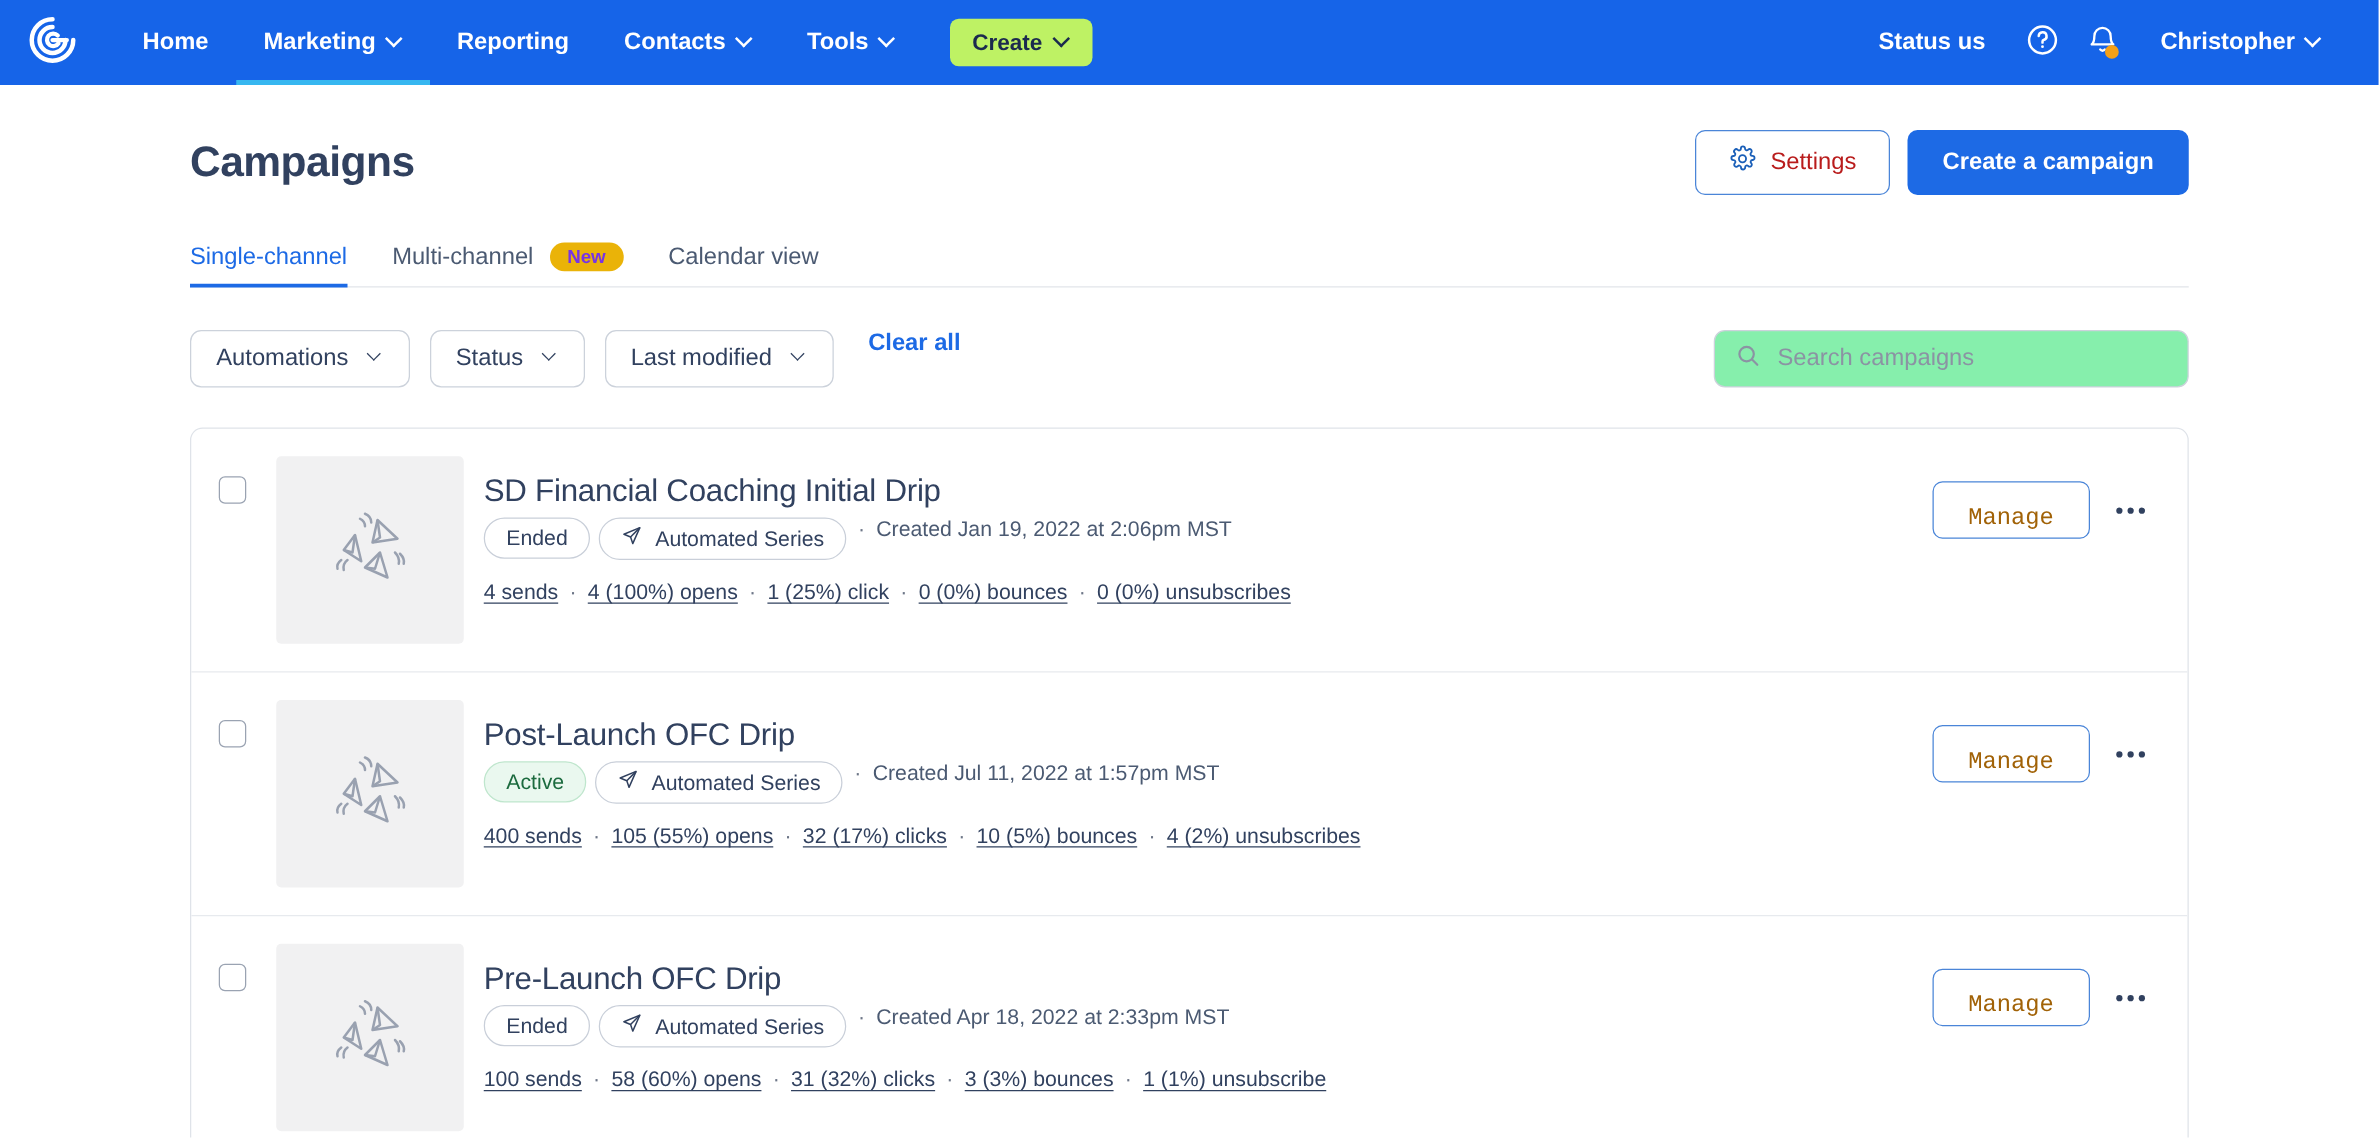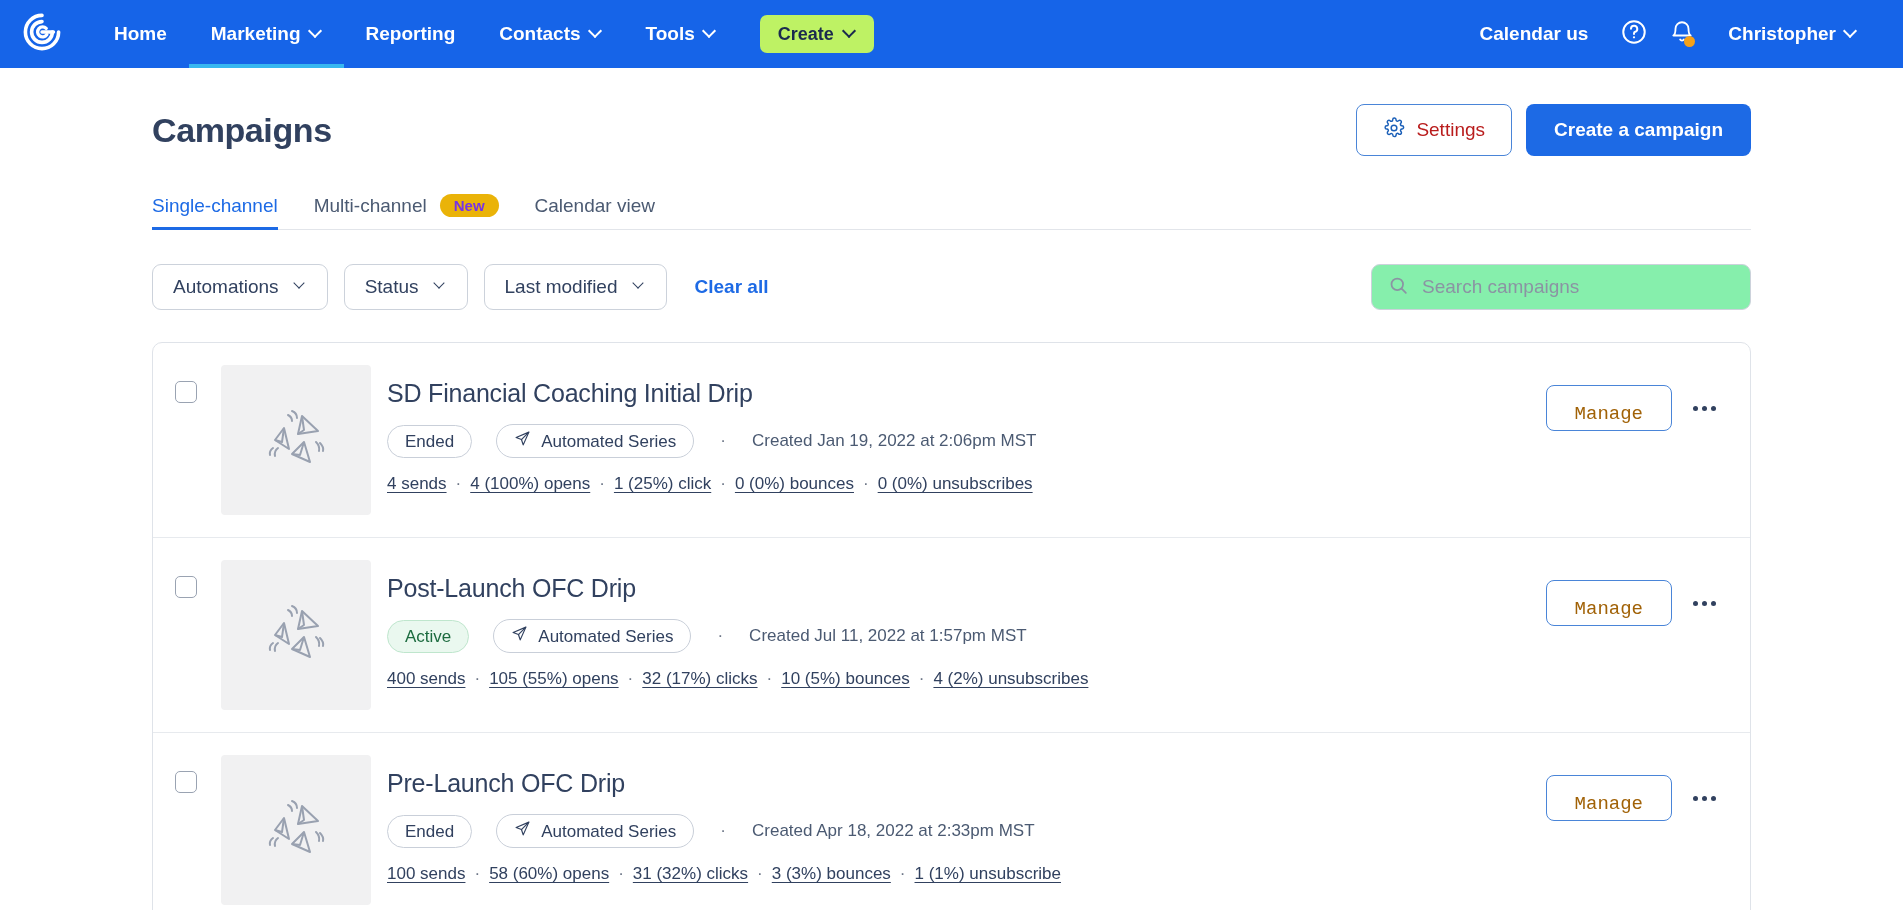--- a/index.html
+++ b/index.html
@@ -194,21 +194,21 @@
     border-radius: 999px;
     font-size: 15px;
     font-weight: 700;
     padding: 4px 14px;
     line-height: 1;
   }
 
   
   .filters {
     display: flex;
-    align-items: center;
+    align-items: flex-start;
     margin-top: 34px;
     gap: 16px;
   }
   .filter-btn {
     height: 46px;
     border: 1px solid #ccd2db;
     background: #ffffff;
     border-radius: 9px;
     color: #31415f;
     font-size: 19px;
@@ -295,23 +295,23 @@
   }
   .camp-name {
     font-size: 25px;
     font-weight: 400;
     color: #31415f;
     letter-spacing: -0.2px;
     cursor: pointer;
   }
   .meta {
     display: flex;
-    align-items: center;
-    gap: 24px;
-    margin-top: 16px;
+    align-items: flex-start;
+    gap: 7px;
+    margin-top: 6px;
     flex-wrap: wrap;
   }
   .badge {
     border: 1px solid #c9cfd9;
     border-radius: 999px;
     font-size: 17px;
     color: #31415f;
     padding: 5px 17px;
     line-height: 1.25;
     background: #fff;
@@ -424,21 +424,21 @@
     </div>
 
     <button class="create-btn">
       <span>Create</span>
       <span class="caret"></span>
     </button>
   </div>
 
   <div class="nav-right">
     <div class="nav-item">
-      <span>Calendar us</span>
+      <span>Status us</span>
     </div>
 
     <div class="icon-btn">
       <span>
         <svg width="28" height="28" viewBox="0 0 24 24" fill="none" stroke="#fff" stroke-width="1.7">
           <circle cx="12" cy="12" r="9.2"></circle>
           <path d="M9.4 9.3a2.7 2.7 0 1 1 3.3 2.7c-.5.2-.7.7-.7 1.2v.6" stroke-linecap="round"></path>
           <circle cx="12" cy="16.6" r="0.95" fill="#fff" stroke="none"></circle>
         </svg>
       </span>

